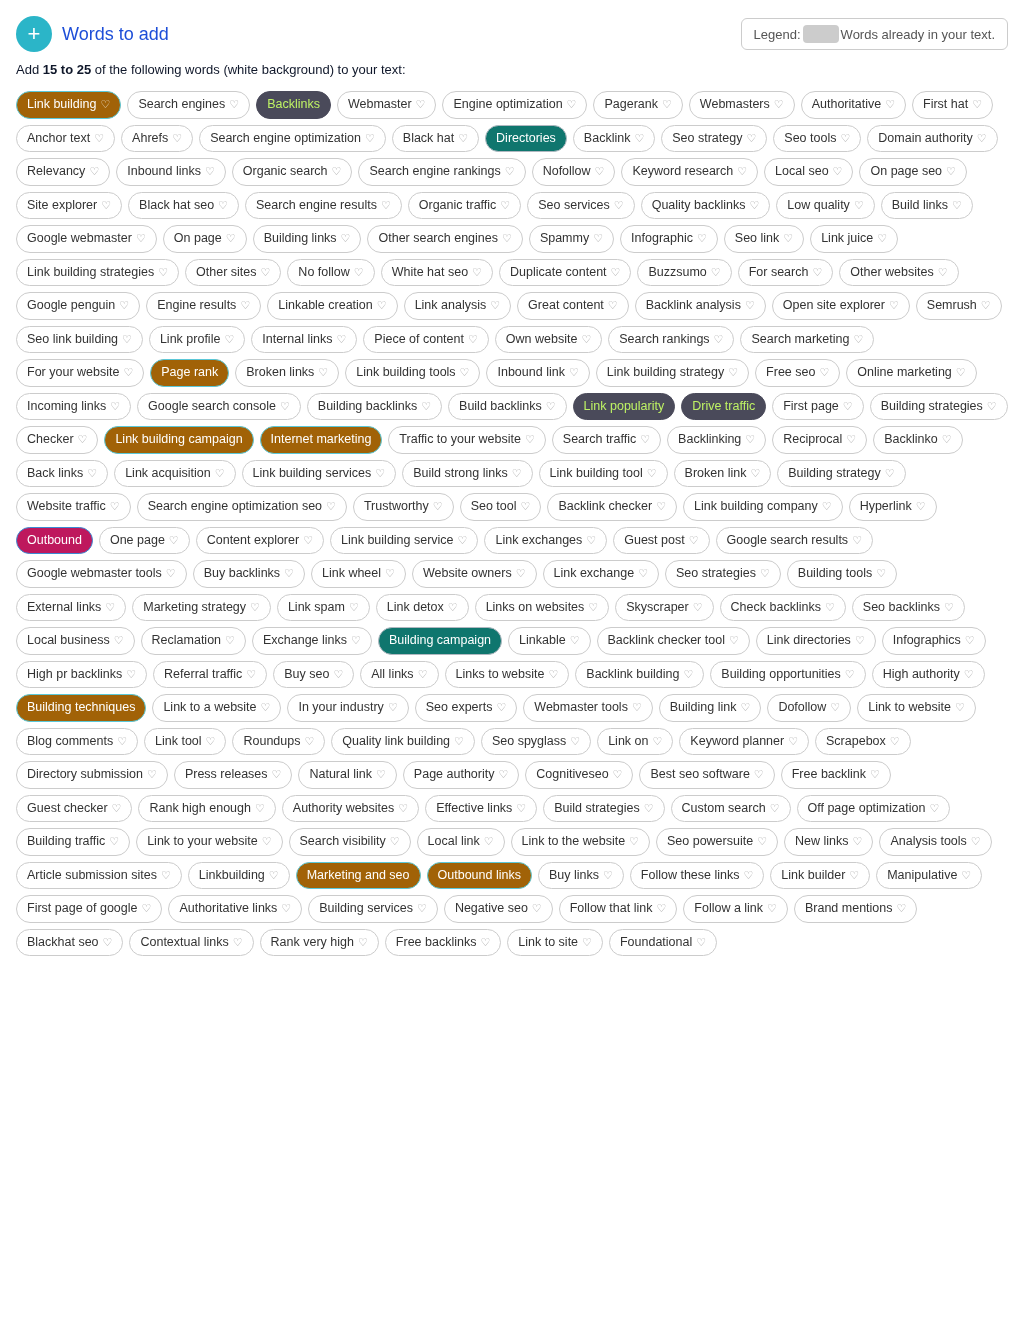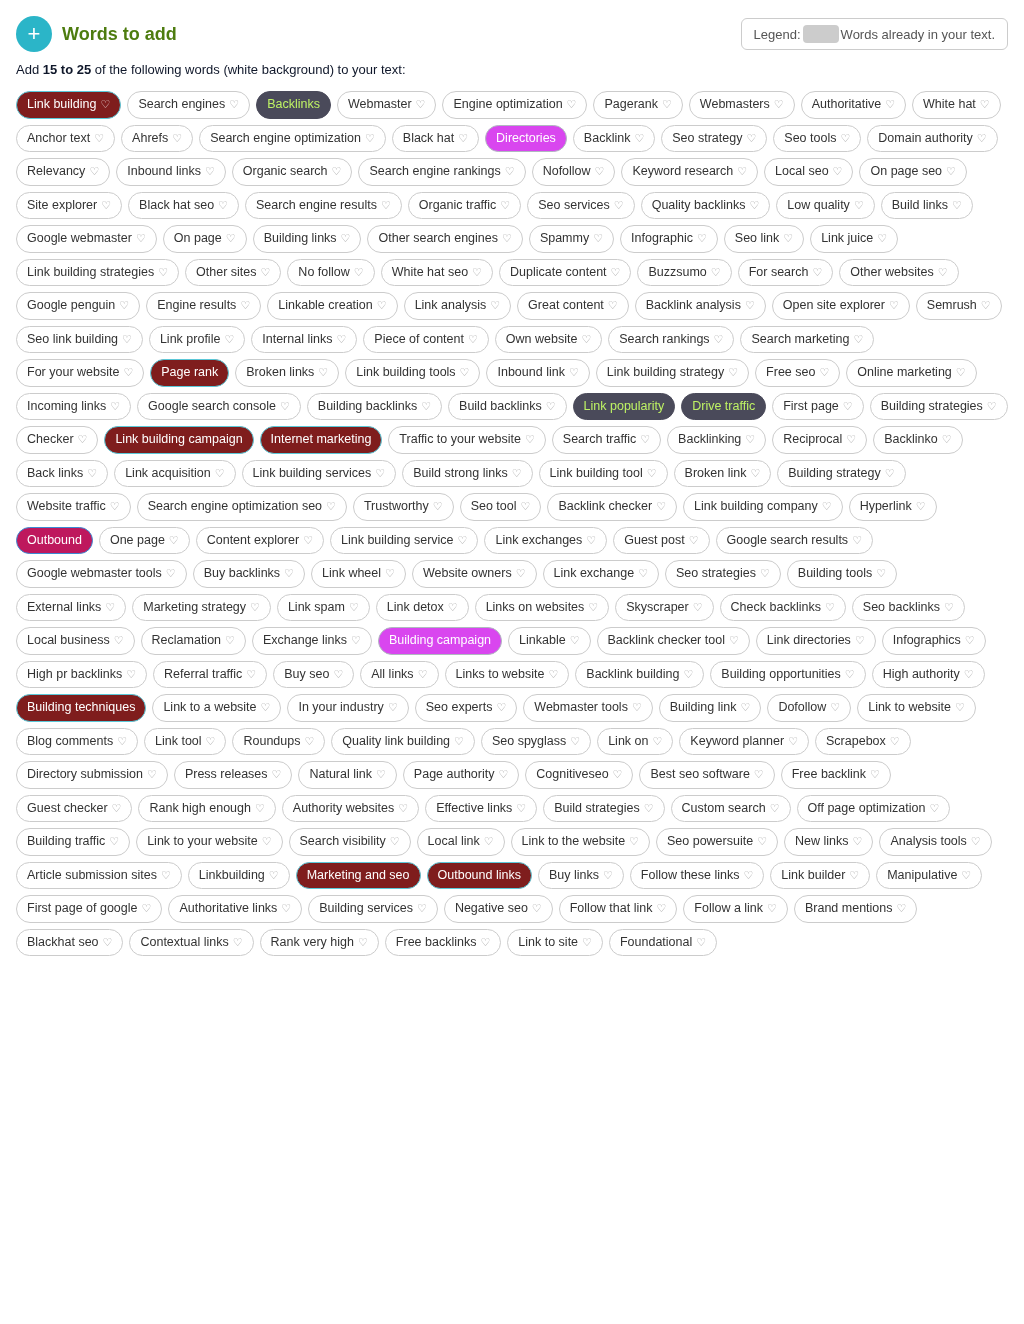--- a/index.html
+++ b/index.html
@@ -26,22 +26,22 @@
       border-radius: 50%;
       background: #2bb5c8;
       border: none;
       color: #fff;
       font-size: 22px;
       cursor: pointer;
       display: flex; align-items: center; justify-content: center;
     }
     .header-title {
       font-size: 18px;
-      font-weight: 700;
-      color: #4d7c0f;
+      font-weight: 400;
+      color: #1d4ed8;
       text-align: right;
     }
     .legend-box {
       display: flex;
       align-items: center;
       gap: 2px;
       border: 1px solid #ccc;
       border-radius: 6px;
       padding: 6px 12px;
       font-size: 13px;
@@ -76,31 +76,31 @@
       color: #333;
       cursor: pointer;
       white-space: nowrap;
     }
     .tag.selected-dark {
       background: #4a4a5a;
       color: #bef264;
       border-color: #4a4a5a;
     }
     .tag.selected-teal {
-      background: #7f1d1d;
+      background: #a16207;
       color: #fff;
       border-color: #5bc8d8;
     }
     .tag.selected-blue {
       background: #be185d;
       color: #fff;
       border-color: #3a8ad4;
     }
     .tag.selected-gray {
-      background: #d946ef;
+      background: #0f766e;
       color: #fff;
       border-color: #b0b8c0;
       align-items: center;
     }
     .tag .heart {
       font-size: 11px;
       color: #aaa;
     }
     .tag.selected-dark .heart,
     .tag.selected-teal .heart,
@@ -154,21 +154,21 @@
     </span>
     <span class="tag">
       <span>Webmasters</span>
       <span class="heart">♡</span>
     </span>
     <span class="tag">
       <span>Authoritative</span>
       <span class="heart">♡</span>
     </span>
     <span class="tag">
-      <span>White hat</span>
+      <span>First hat</span>
       <span class="heart">♡</span>
     </span>
     <span class="tag">
       <span>Anchor text</span>
       <span class="heart">♡</span>
     </span>
     <span class="tag">
       <span>Ahrefs</span>
       <span class="heart">♡</span>
     </span>

